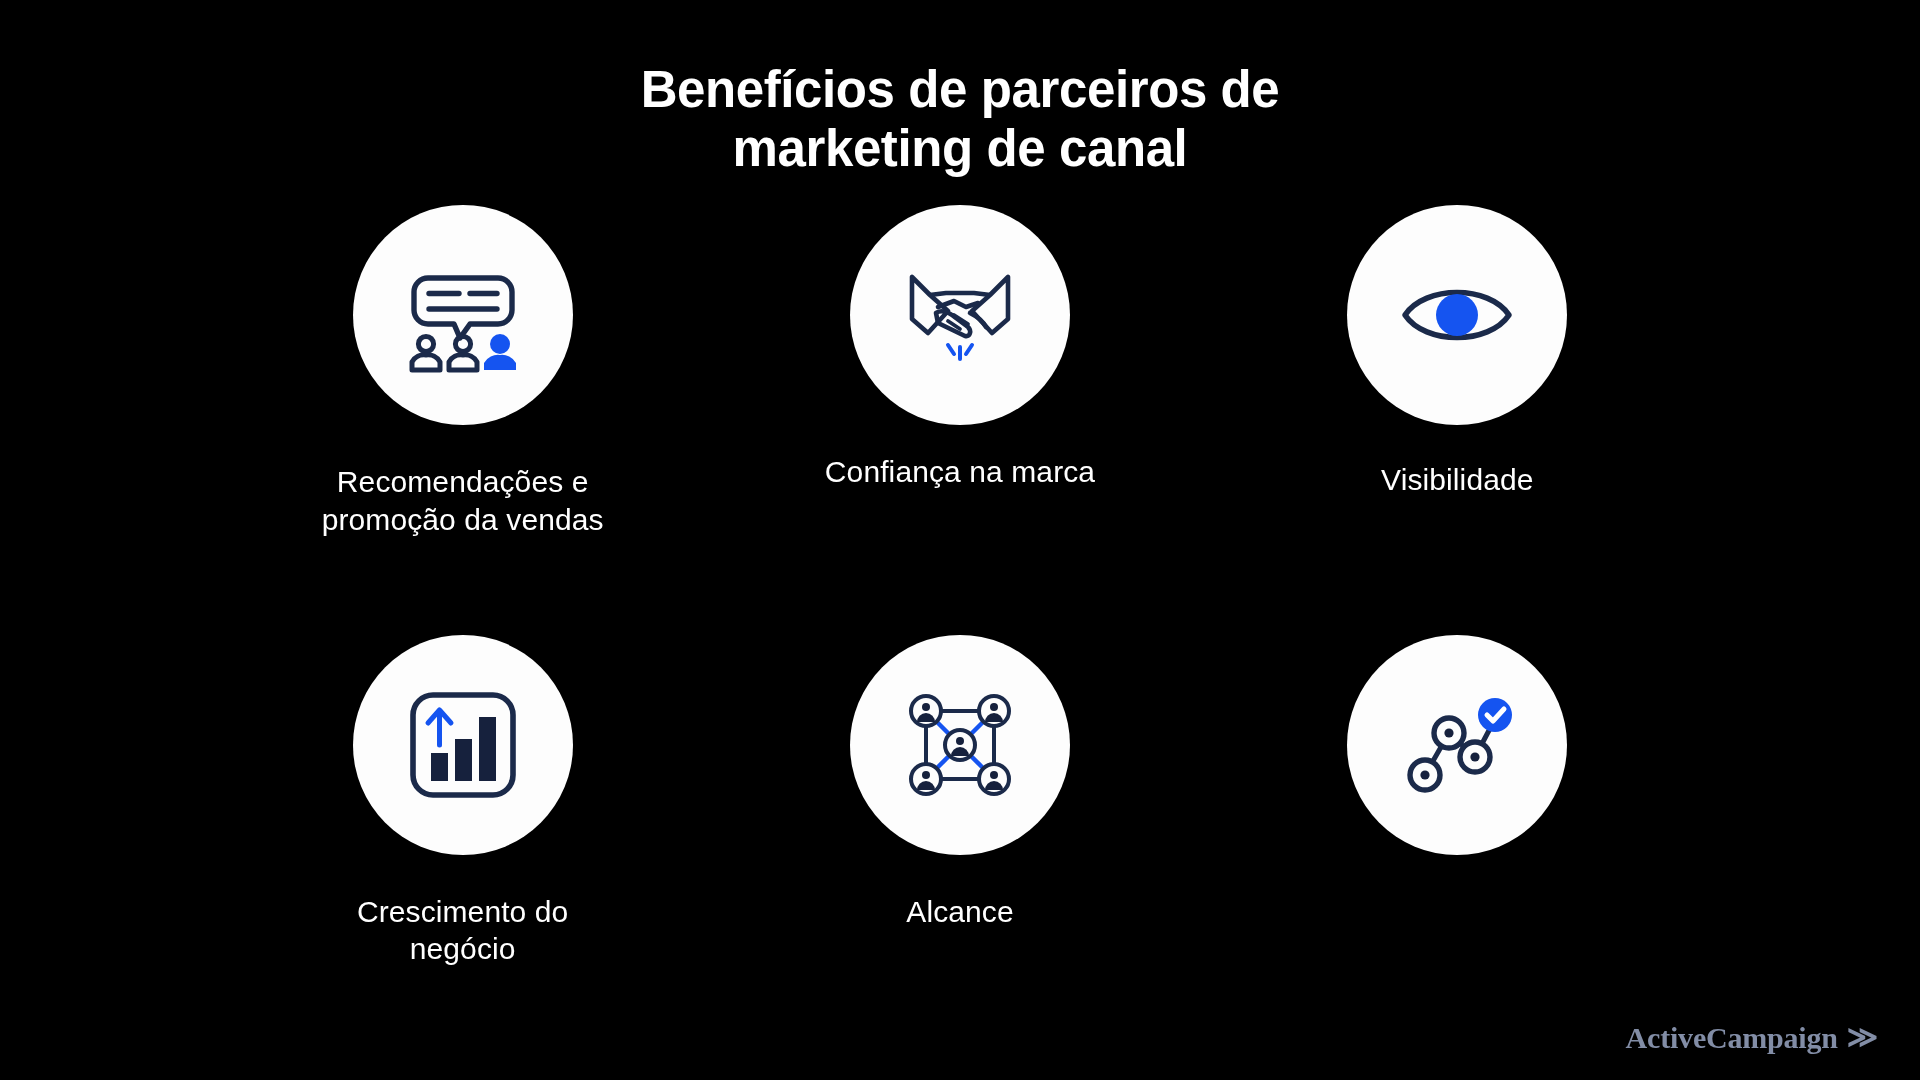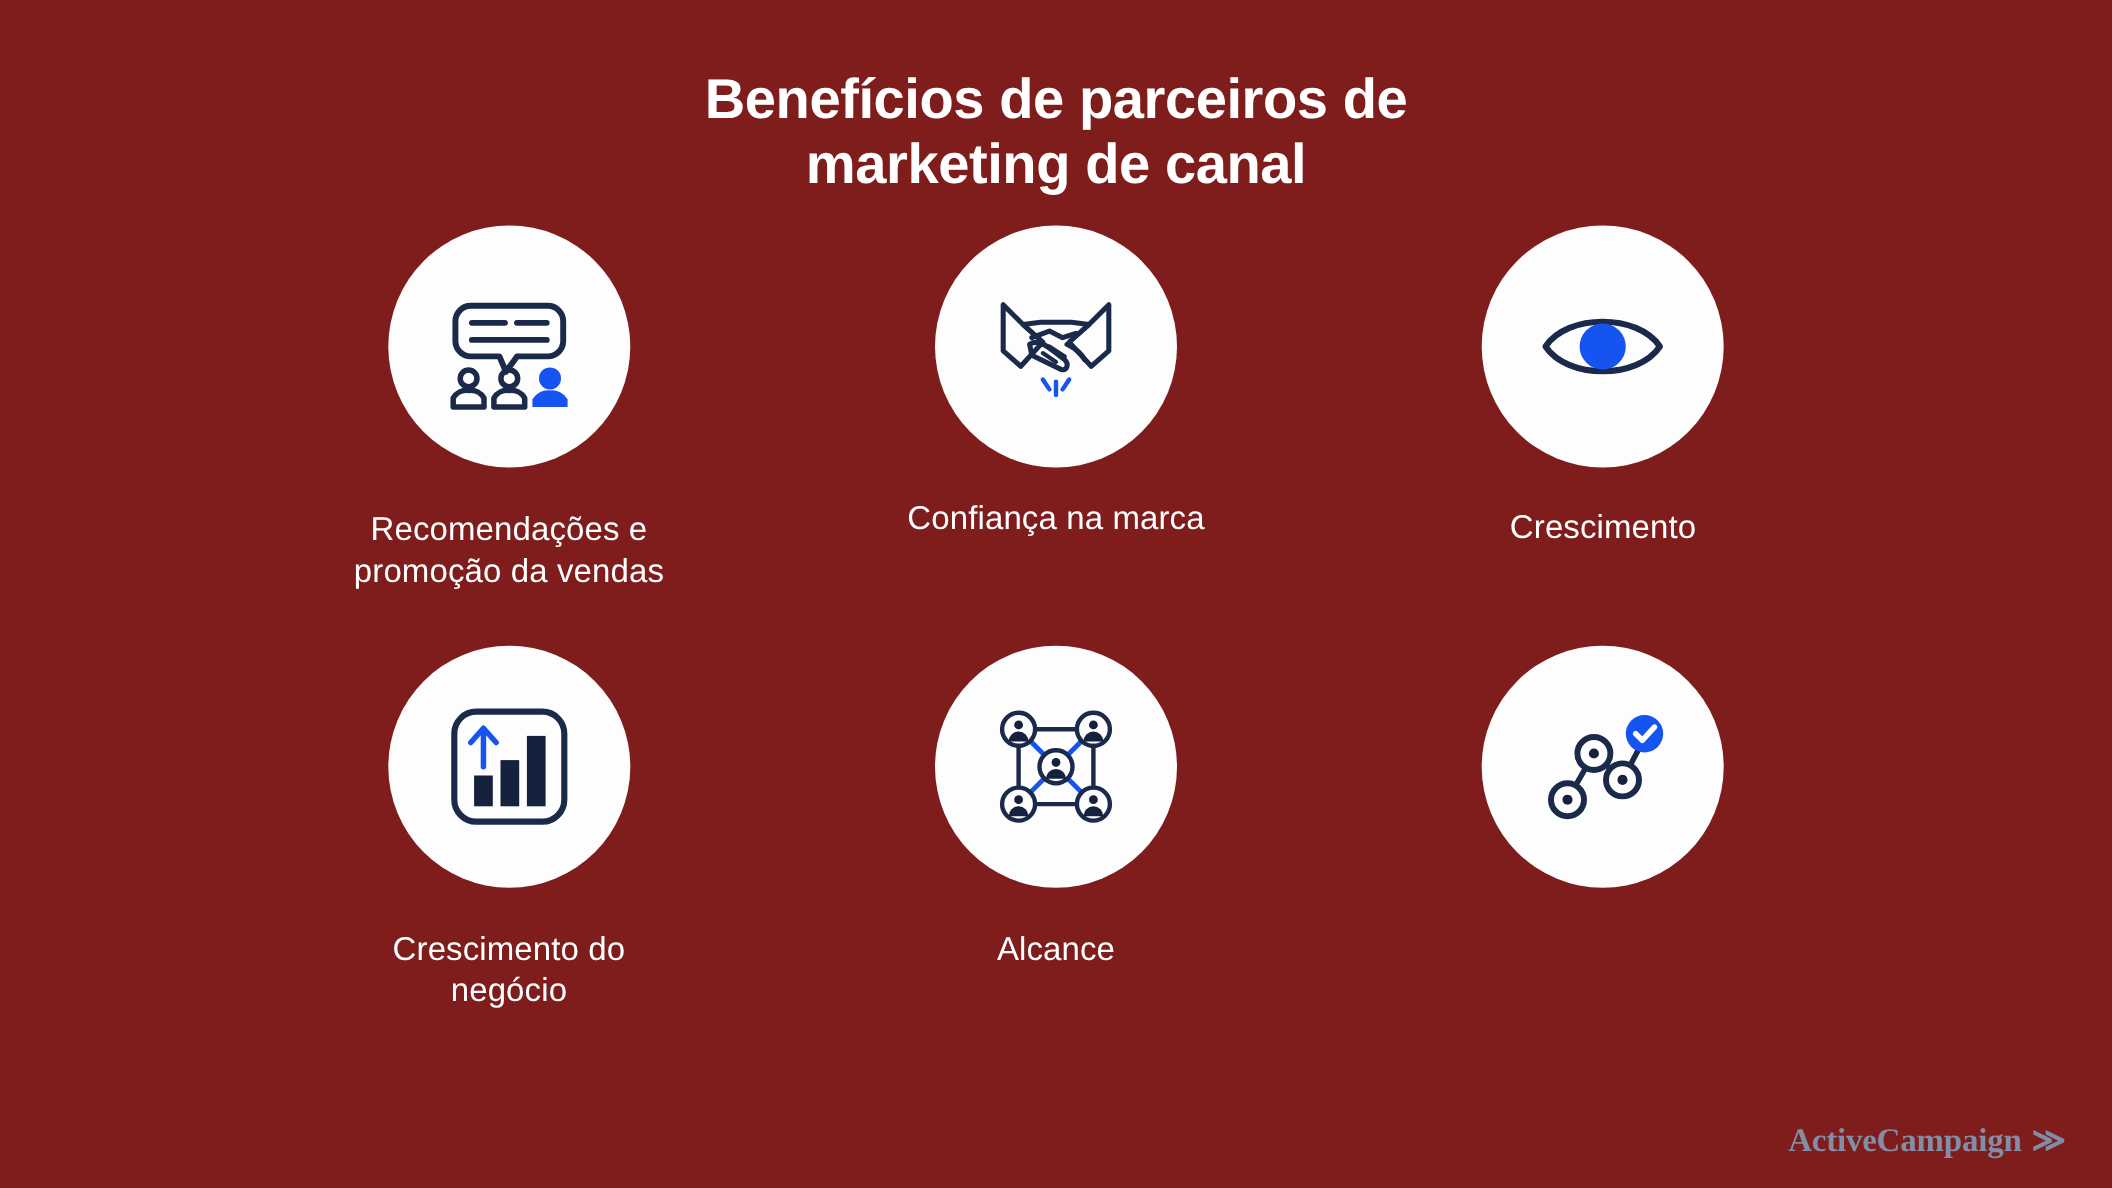--- a/index.html
+++ b/index.html
@@ -12,21 +12,21 @@
     overflow: hidden;
     background: #141f3c;
     font-family: "Liberation Sans", sans-serif;
     -webkit-font-smoothing: antialiased;
   }
 
   #slide {
     position: relative;
     width: 1920px;
     height: 1080px;
-    background: #7f1d1d;
+    background: #000000;
   }
 
   
   .title {
     position: absolute;
     left: 0;
     top: 26px;
     width: 1920px;
     text-align: center;
     color: #ffffff;
@@ -41,21 +41,21 @@
 
   
   .grid {
     position: absolute;
     left: 214px;
     top: 205px;
     width: 1492px;
     display: grid;
     grid-template-columns: repeat(3, 1fr);
     grid-template-rows: repeat(2, 1fr);
-    row-gap: 48px;
+    row-gap: 96px;
   }
 
   .cell {
     display: flex;
     flex-direction: column;
     align-items: center;
   }
 
   .badge {
     width: 220px;
@@ -177,21 +177,21 @@
     <div class="cell r1c3">
       <div class="badge">
         <span>
           <svg width="112" height="72" viewBox="0 0 112 72" fill="none">
             <path d="M4 36 C24 6 88 6 108 36 C88 66 24 66 4 36 Z" stroke="#1b2a4a" stroke-width="5.6" stroke-linejoin="round" fill="none"></path>
             <circle cx="56" cy="36" r="21" fill="#1554f0"></circle>
           </svg>
         </span>
       </div>
       <div class="cell-label">
-        <span>Crescimento</span>
+        <span>Visibilidade</span>
       </div>
     </div>
 
     <div class="cell r2c1">
       <div class="badge">
         <span>
           <svg width="108" height="108" viewBox="0 0 108 108" fill="none">
             <rect x="4" y="4" width="100" height="100" rx="20" stroke="#1b2a4a" stroke-width="5.6" fill="none"></rect>
 
             <rect x="22" y="62" width="17" height="28" fill="#16213d"></rect>

